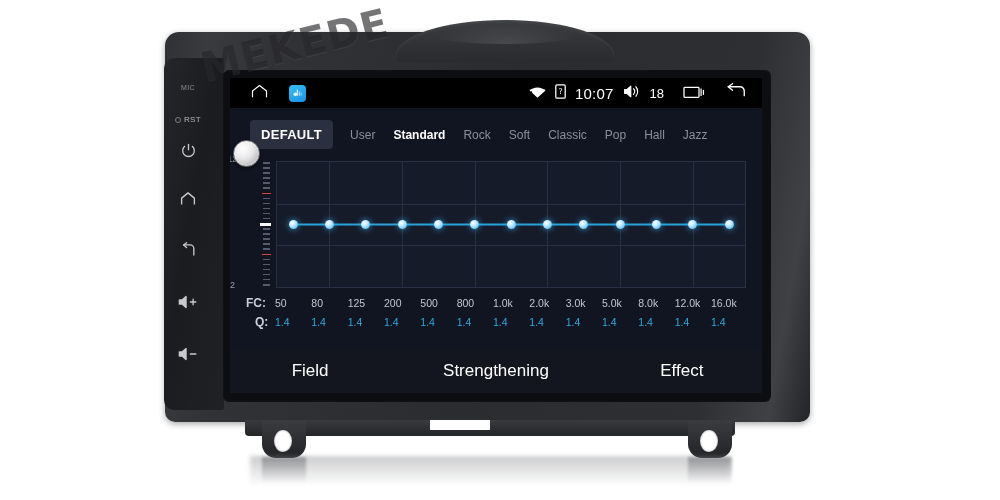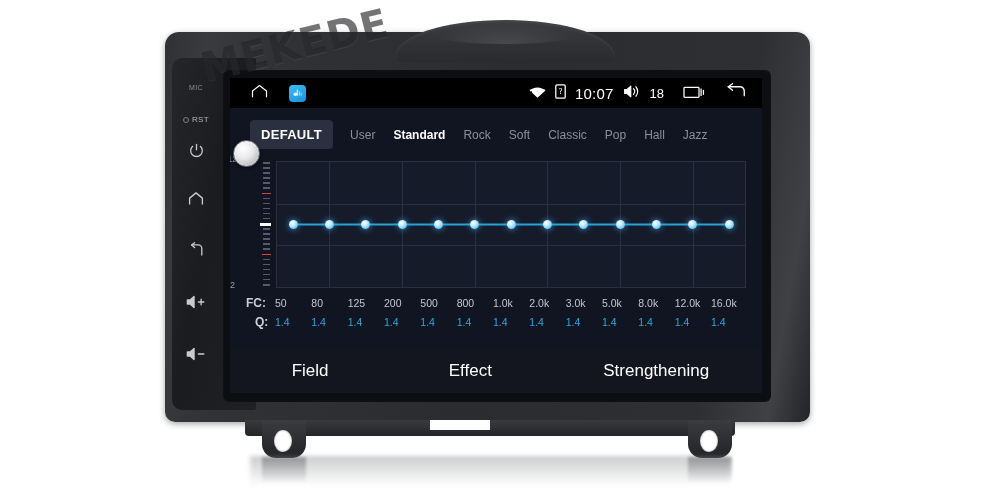--- a/index.html
+++ b/index.html
@@ -106,27 +106,26 @@
     height: 26px;
     background: linear-gradient(180deg, rgba(90,92,96,0.5), rgba(255,255,255,0));
     filter: blur(1.5px);
   }
   .reflection-tab.left  { left: 262px; }
   .reflection-tab.right { left: 688px; }
 
   
   .left-column {
     position: absolute;
-    left: 172px;
+    left: 164px;
     top: 58px;
     width: 60px;
     height: 352px;
     background: linear-gradient(100deg, #25262a 0%, #1b1c20 45%, #202125 100%);
     border-radius: 10px 2px 2px 10px;
-    padding-left: 24px;
   }
   .hw-btn {
     position: absolute;
     left: 0;
     width: 48px;
     text-align: center;
     color: #c8cacd;
     font-size: 8px;
     letter-spacing: 0.4px;
   }
@@ -625,25 +624,25 @@
             <span class="fcq-cell q" style="left: 418.3px;">1.4</span>
             <span class="fcq-cell q" style="left: 454.7px;">1.4</span>
             <span class="fcq-cell q" style="left: 491px;">1.4</span>
           </div>
       </div>
 
       <div class="tabbar">
           <div class="tab">
             <span>Field</span>
           </div>
+          <div class="tab wide">
+            <span>Strengthening</span>
+          </div>
           <div class="tab">
             <span>Effect</span>
           </div>
-          <div class="tab wide">
-            <span>Strengthening</span>
-          </div>
         </div>
     </div>
   </div>
 
   <div class="knob"></div>
   <div class="watermark">MEKEDE</div>
 </div>
 
 </body></html>

